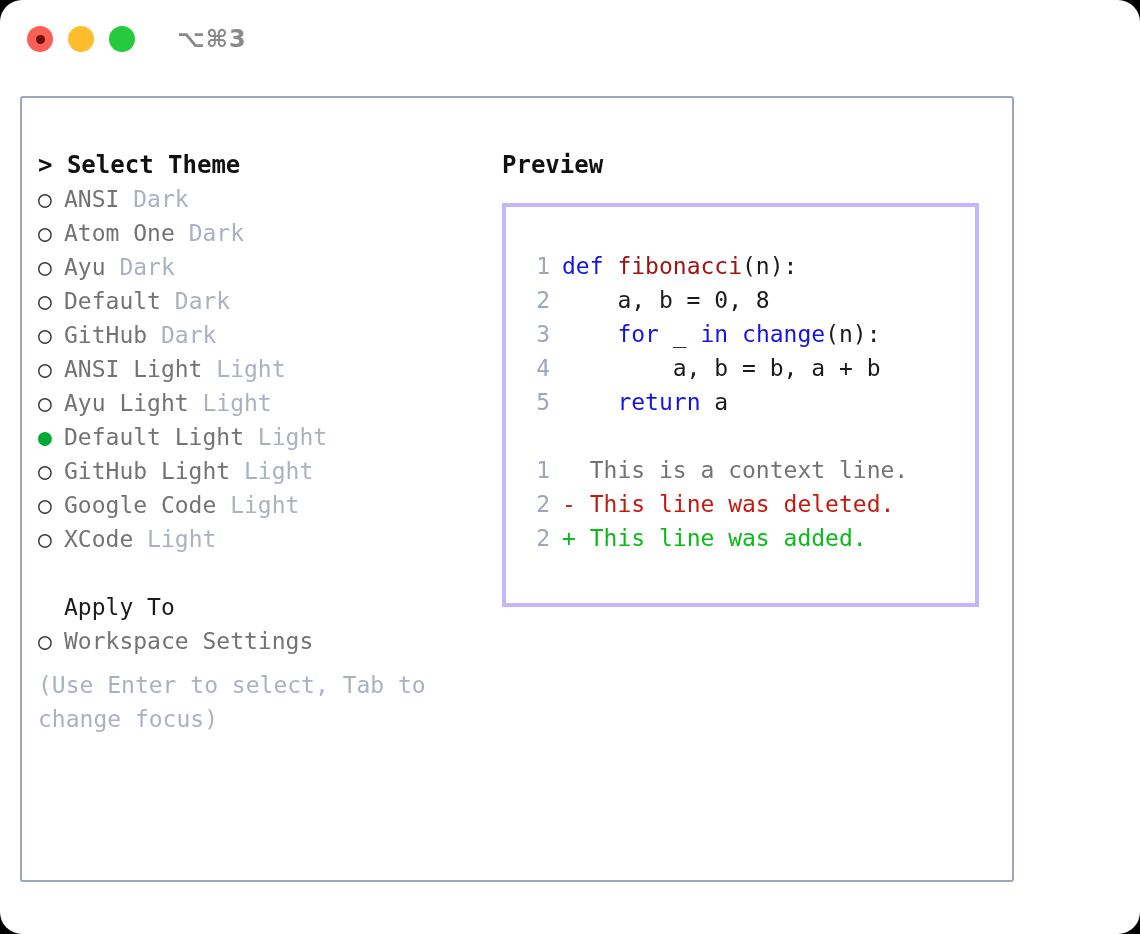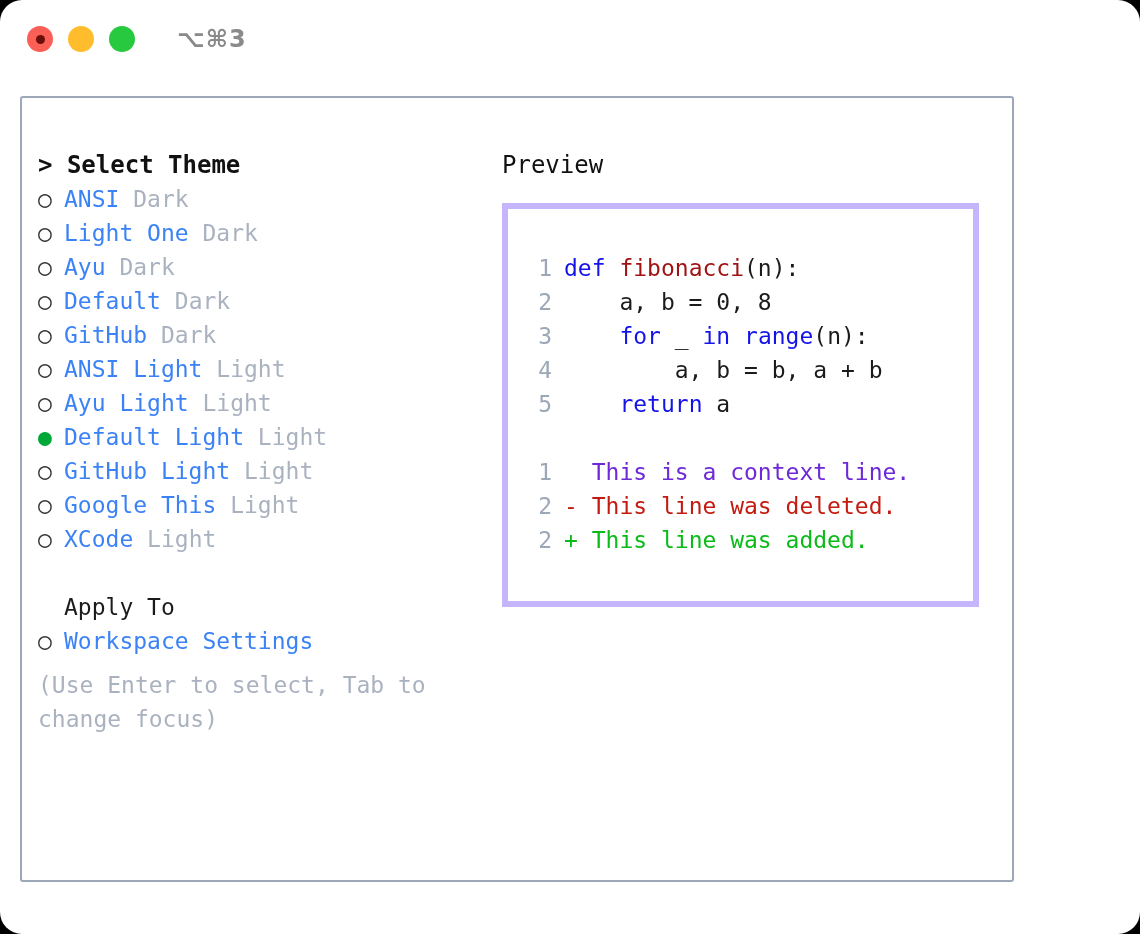--- a/index.html
+++ b/index.html
@@ -118,23 +118,23 @@
     color: #1b1b1b;
   }
 
   .bullet {
     display: inline-block;
     width: 26px;
     color: #3a3a3a;
   }
   .bullet.on { color: #00a838; }
 
-  .row.selected .name { color: #3b82f6; }
-
-  .name { color: #3b82f6; }
+  .row.selected .name { color: #737373; }
+
+  .name { color: #737373; }
 
   .tag {
     color: #aab2c0;
   }
 
   .spacer { height: 34px; }
 
   .subheader {
     height: 34px;
     line-height: 34px;
@@ -149,31 +149,31 @@
     font-size: 23px;
     line-height: 34px;
     color: #aab2c0;
     width: 400px;
     white-space: pre-wrap;
   }
 
   
   .preview-header {
     font-size: 24px;
-    font-weight: normal;
+    font-weight: bold;
     color: #111111;
     height: 34px;
     line-height: 34px;
   }
 
   .codebox {
     margin-top: 21px;
     width: 477px;
     height: 404px;
-    border: 6px solid #c4b5fd;
+    border: 4px solid #c4b5fd;
     background: #ffffff;
     padding: 42px 0 0 14px;
   }
 
   .codeline {
     height: 34px;
     line-height: 34px;
     font-size: 23px;
     white-space: pre;
     color: #1b1b1b;
@@ -184,21 +184,21 @@
     width: 30px;
     text-align: right;
     color: #9ca7b8;
     margin-right: 12px;
   }
 
   .kw  { color: #1414e8; }
   .fn  { color: #a11212; }
   .pl  { color: #1b1b1b; }
 
-  .ctx { color: #6d28d9; }
+  .ctx { color: #737373; }
   .del { color: #c41b11; }
   .add { color: #0bbb18; }
 
   .diff-gap { height: 34px; }
 </style>
 </head>
 <body>
 
 <div class="window">
 
@@ -211,49 +211,49 @@
     <span class="shortcut">⌥⌘3</span>
   </div>
 
   <div class="panel">
     <div class="panel-inner">
 
       <div class="col-left">
         <div class="section-header">&gt; Select Theme</div>
         <div id="theme-rows">
             <div class="row"><span class="bullet">○</span><span class="name">ANSI</span><span class="tag"> Dark</span></div>
-            <div class="row"><span class="bullet">○</span><span class="name">Light One</span><span class="tag"> Dark</span></div>
+            <div class="row"><span class="bullet">○</span><span class="name">Atom One</span><span class="tag"> Dark</span></div>
             <div class="row"><span class="bullet">○</span><span class="name">Ayu</span><span class="tag"> Dark</span></div>
             <div class="row"><span class="bullet">○</span><span class="name">Default</span><span class="tag"> Dark</span></div>
             <div class="row"><span class="bullet">○</span><span class="name">GitHub</span><span class="tag"> Dark</span></div>
             <div class="row"><span class="bullet">○</span><span class="name">ANSI Light</span><span class="tag"> Light</span></div>
             <div class="row"><span class="bullet">○</span><span class="name">Ayu Light</span><span class="tag"> Light</span></div>
             <div class="row selected"><span class="bullet on">●</span><span class="name">Default Light</span><span class="tag"> Light</span></div>
             <div class="row"><span class="bullet">○</span><span class="name">GitHub Light</span><span class="tag"> Light</span></div>
-            <div class="row"><span class="bullet">○</span><span class="name">Google This</span><span class="tag"> Light</span></div>
+            <div class="row"><span class="bullet">○</span><span class="name">Google Code</span><span class="tag"> Light</span></div>
             <div class="row"><span class="bullet">○</span><span class="name">XCode</span><span class="tag"> Light</span></div>
           </div>
 
         <div class="spacer"></div>
 
         <div class="subheader">Apply To</div>
         <div id="apply-rows">
             <div class="row"><span class="bullet">○</span><span class="name">Workspace Settings</span></div>
           </div>
 
         <div class="hint">(Use Enter to select, Tab to change focus)</div>
       </div>
 
       <div class="col-right">
         <div class="preview-header">Preview</div>
         <div class="codebox">
           <div id="code-rows">
               <div class="codeline"><span class="lineno">1</span><span class="kw">def </span><span class="fn">fibonacci</span><span class="pl">(n):</span></div>
               <div class="codeline"><span class="lineno">2</span><span class="pl">    a, b = 0, 8</span></div>
-              <div class="codeline"><span class="lineno">3</span><span class="pl">    </span><span class="kw">for</span><span class="pl"> _ </span><span class="kw">in</span><span class="pl"> </span><span class="kw">range</span><span class="pl">(n):</span></div>
+              <div class="codeline"><span class="lineno">3</span><span class="pl">    </span><span class="kw">for</span><span class="pl"> _ </span><span class="kw">in</span><span class="pl"> </span><span class="kw">change</span><span class="pl">(n):</span></div>
               <div class="codeline"><span class="lineno">4</span><span class="pl">        a, b = b, a + b</span></div>
               <div class="codeline"><span class="lineno">5</span><span class="pl">    </span><span class="kw">return</span><span class="pl"> a</span></div>
             </div>
           <div class="diff-gap"></div>
           <div id="diff-rows">
               <div class="codeline"><span class="lineno">1</span><span class="ctx">  </span><span class="ctx">This is a context line.</span></div>
               <div class="codeline"><span class="lineno">2</span><span class="del">- </span><span class="del">This line was deleted.</span></div>
               <div class="codeline"><span class="lineno">2</span><span class="add">+ </span><span class="add">This line was added.</span></div>
             </div>
         </div>

